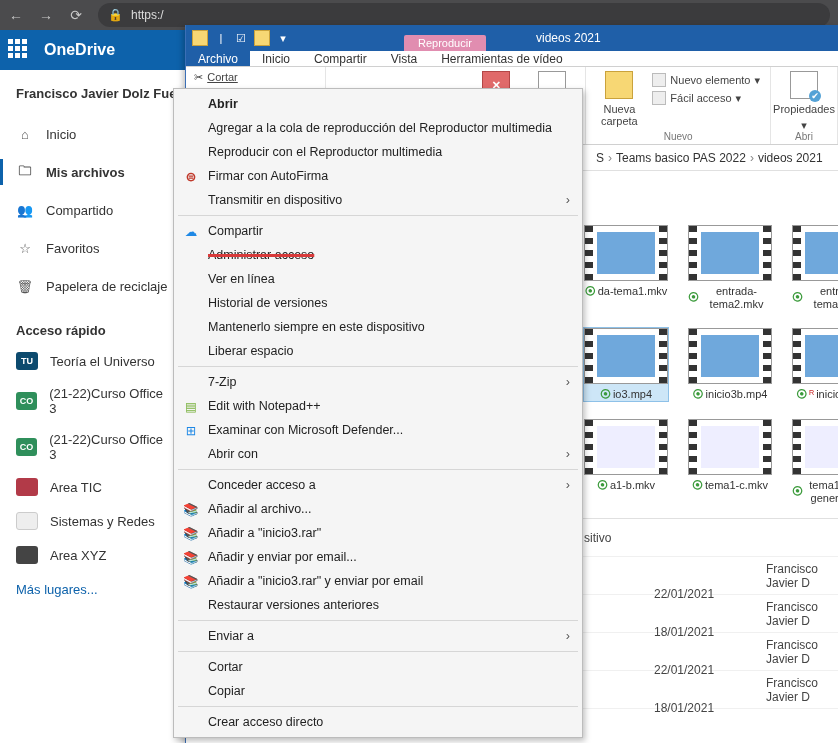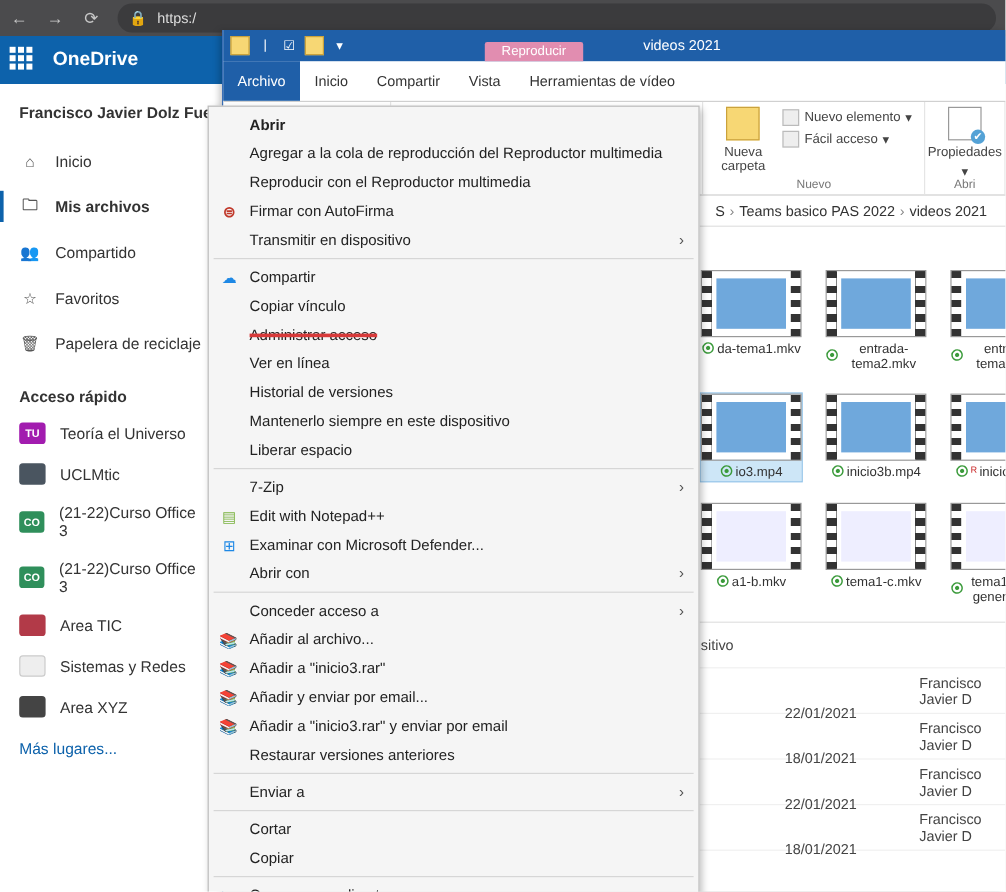--- a/index.html
+++ b/index.html
@@ -12,21 +12,21 @@
 
   
   .explorer { position: absolute; left: 185px; top: 25px; right: 0; bottom: 0; background: #fff; box-shadow: -2px 2px 6px rgba(0,0,0,.25); border-left:1px solid #3b6fb6; }
   .titlebar { height: 26px; background: #1f5fa8; display: flex; align-items: center; padding-left: 6px; gap: 6px; position: relative; }
   .titlebar .small-icon { width: 16px; height: 16px; background: #f7d774; border:1px solid #caa23c; }
   .titlebar .qat { width:14px;height:14px;color:#fff;font-size:11px;display:flex;align-items:center;justify-content:center;}
   .titlebar-title { position:absolute; left:350px; color:#fff; font-size:12px; }
   .tool-tab { position:absolute; left:218px; top:0; height:26px; display:flex; align-items:flex-end;}
   .tool-tab .hdr{display:flex;flex-direction:column;align-items:flex-start;}
   .tool-tab .hdr .up{background:#e18db0;color:#fff;font-size:11px;padding:2px 14px;border-radius:2px 2px 0 0;}
-  .ribbon-tabs { height:34px; background:#fff; border-bottom:1px solid #d0d0d0; display:flex; align-items:stretch; font-size:12px; }
+  .ribbon-tabs { height:16px; background:#fff; border-bottom:1px solid #d0d0d0; display:flex; align-items:stretch; font-size:12px; }
   .ribbon-tabs .tab { padding:0 12px; display:flex; align-items:center; color:#333; }
   .ribbon-tabs .tab.active { background:#1f5fa8; color:#fff; }
   .ribbon { height:78px; border-bottom:1px solid #d0d0d0; display:flex; align-items:stretch; font-size:11px; color:#444; }
   .ribbon .cut{ padding:4px 8px; border-right:1px solid #e5e5e5; display:flex; align-items:flex-start; gap:4px;}
   .ribbon .group { position:relative; padding:4px 10px 16px; border-right:1px solid #e5e5e5; display:flex; gap:10px; align-items:flex-start;}
   .ribbon .group .glabel{position:absolute;left:0;right:0;bottom:2px;text-align:center;font-size:10px;color:#777;}
   .big-btn{display:flex;flex-direction:column;align-items:center;gap:4px;width:46px;}
   .big-btn .ic{width:28px;height:28px;background:#f7d774;border:1px solid #caa23c;}
   .big-btn .ic.red{background:#e06a6a;border-color:#b34747; position:relative;}
   .big-btn .ic.red::after{content:"✕";position:absolute;inset:0;display:flex;align-items:center;justify-content:center;color:#fff;font-weight:700;}
@@ -124,26 +124,22 @@
       <span class="ic">☆</span>
       <span>Favoritos</span>
     </div>
   <div class="od-item">
       <span class="ic">🗑</span>
       <span>Papelera de reciclaje</span>
     </div>
 
   <div class="od-sec">Acceso rápido</div>
   <div class="od-q">
-      <span class="badge" style="background:#a21caf">TU</span>
+      <span class="badge" style="background:#0c4a6e">TU</span>
       <span>Teoría el Universo</span>
-    </div>
-  <div class="od-q">
-      <span class="badge" style="background:#4a5560"></span>
-      <span>UCLMtic</span>
     </div>
   <div class="od-q">
       <span class="badge" style="background:#2f8f5b">CO</span>
       <span>(21-22)Curso Office 3</span>
     </div>
   <div class="od-q">
       <span class="badge" style="background:#2f8f5b">CO</span>
       <span>(21-22)Curso Office 3</span>
     </div>
   <div class="od-q">
@@ -382,23 +378,20 @@
   <div class="row">
       <span>Transmitir en dispositivo</span>
       <span class="arrow">›</span>
     </div>
   <hr>
   <div class="row">
       <span class="ic" style="color:#1e88e5">☁</span>
       <span>Compartir</span>
     </div>
   <div class="row">
-      <span>Copiar vínculo</span>
-    </div>
-  <div class="row">
       <span style="text-decoration:line-through;text-decoration-color:#d83a3a;text-decoration-thickness:3px;">Administrar acceso</span>
     </div>
   <div class="row">
       <span>Ver en línea</span>
     </div>
   <div class="row">
       <span>Historial de versiones</span>
     </div>
   <div class="row">
       <span>Mantenerlo siempre en este dispositivo</span>

